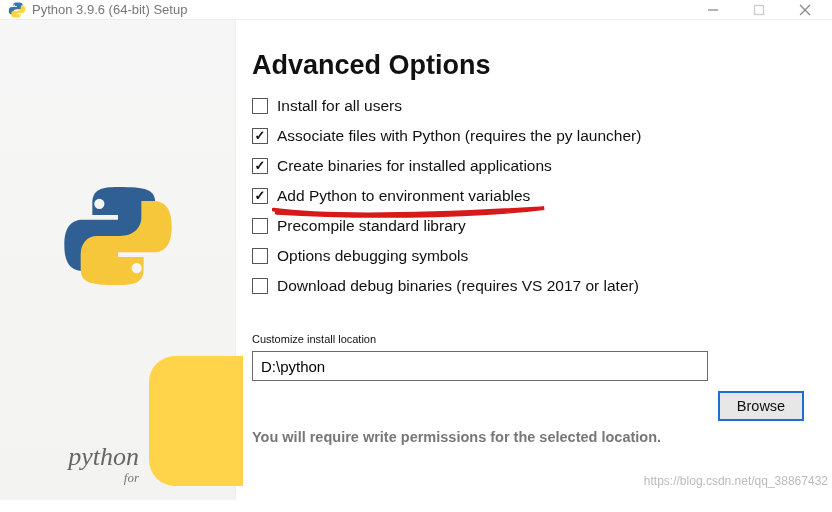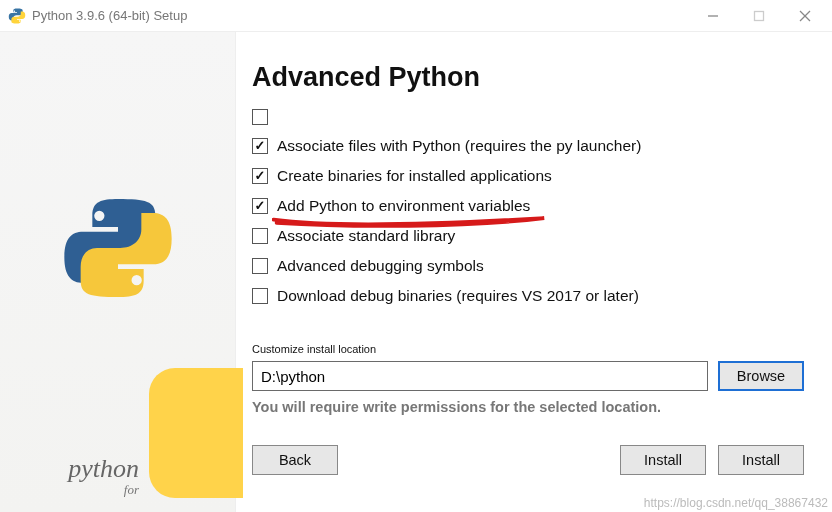--- a/index.html
+++ b/index.html
@@ -8,21 +8,21 @@
     font-family: "Segoe UI", Tahoma, sans-serif;
     background: #fff;
     width: 832px;
     height: 512px;
     overflow: hidden;
     position: relative;
   }
   .titlebar {
     display: flex;
     align-items: center;
-    height: 32px;
+    height: 20px;
     padding: 0 4px 0 8px;
     background: #fff;
     border-bottom: 1px solid #eee;
   }
   .titlebar-icon {
     width: 18px; height: 18px;
     display: flex; align-items: center; justify-content: center;
     margin-right: 6px;
   }
   .titlebar-text {
@@ -99,27 +99,28 @@
   }
   .btn {
     height: 30px;
     min-width: 86px;
     border: 1px solid #888;
     background: #e7e7e7;
     font-size: 14.5px;
     color:#111;
     display:flex; align-items:center; justify-content:center;
     cursor: pointer;
+    margin-top: 40px;
   }
   .btn.primary { border: 2px solid #1e6fd4; }
   .hint { margin-top: 8px; color:#777; font-size: 14.5px; font-weight: bold; }
   .footer-btns { display:flex; gap:12px; margin-top: 30px; }
   .footer-btns .spacer { flex:1; }
   .watermark {
-    position:absolute; right:4px; bottom:2px; font-size:12px; color:#bbb;
+    position:absolute; right:4px; bottom:12px; font-size:12px; color:#bbb;
   }
 </style>
 </head>
 <body>
 
 <div class="titlebar">
   <span class="titlebar-icon">
     <svg width="18" height="18" viewBox="0 0 48 48">
       <path fill="#3874a4" d="M24 4c-6 0-10 1-10 6v4h10v2H10c-5 0-8 3-8 10s3 10 8 10h4v-6c0-5 4-8 9-8h9c4 0 7-3 7-7V10c0-5-4-6-15-6zM17 9a2 2 0 110 4 2 2 0 010-4z"></path>
       <path fill="#ffd43b" d="M24 44c6 0 10-1 10-6v-4H24v-2h14c5 0 8-3 8-10s-3-10-8-10h-4v6c0 5-4 8-9 8h-9c-4 0-7 3-7 7v5c0 5 4 6 15 6zm7-5a2 2 0 110-4 2 2 0 010 4z"></path>
@@ -155,48 +156,49 @@
       </svg>
     </div>
     <div class="yellow-blob"></div>
     <div class="sidebar-texts">
       <div class="sidebar-python">python</div>
       <div class="sidebar-for">for</div>
     </div>
   </div>
 
   <div class="main">
-    <div class="heading">Advanced Python</div>
+    <div class="heading">Advanced Options</div>
 
     <div class="checks">
       <label class="check-row">
         <span class="checkbox"></span>
+        <span>Install for all users</span>
       </label>
       <label class="check-row">
         <span class="checkbox checked"></span>
         <span>Associate files with Python (requires the py launcher)</span>
       </label>
       <label class="check-row">
         <span class="checkbox checked"></span>
         <span>Create binaries for installed applications</span>
       </label>
       <label class="check-row">
         <span class="checkbox checked"></span>
         <span>Add Python to environment variables</span>
         <svg class="underline-red" viewBox="0 0 360 18" preserveAspectRatio="none">
           <path d="M2 6 C 60 14, 180 14, 350 4 C 250 16, 100 16, 6 10" stroke="#d61a1a" stroke-width="5" fill="none" stroke-linecap="round"></path>
         </svg>
       </label>
       <label class="check-row">
         <span class="checkbox"></span>
-        <span>Associate standard library</span>
-      </label>
-      <label class="check-row">
-        <span class="checkbox"></span>
-        <span>Advanced debugging symbols</span>
+        <span>Precompile standard library</span>
+      </label>
+      <label class="check-row">
+        <span class="checkbox"></span>
+        <span>Options debugging symbols</span>
       </label>
       <label class="check-row">
         <span class="checkbox"></span>
         <span>Download debug binaries (requires VS 2017 or later)</span>
       </label>
     </div>
 
     <div class="section-label">Customize install location</div>
     <div class="loc-row">
       <input class="loc-input" value="D:\python" style="">

